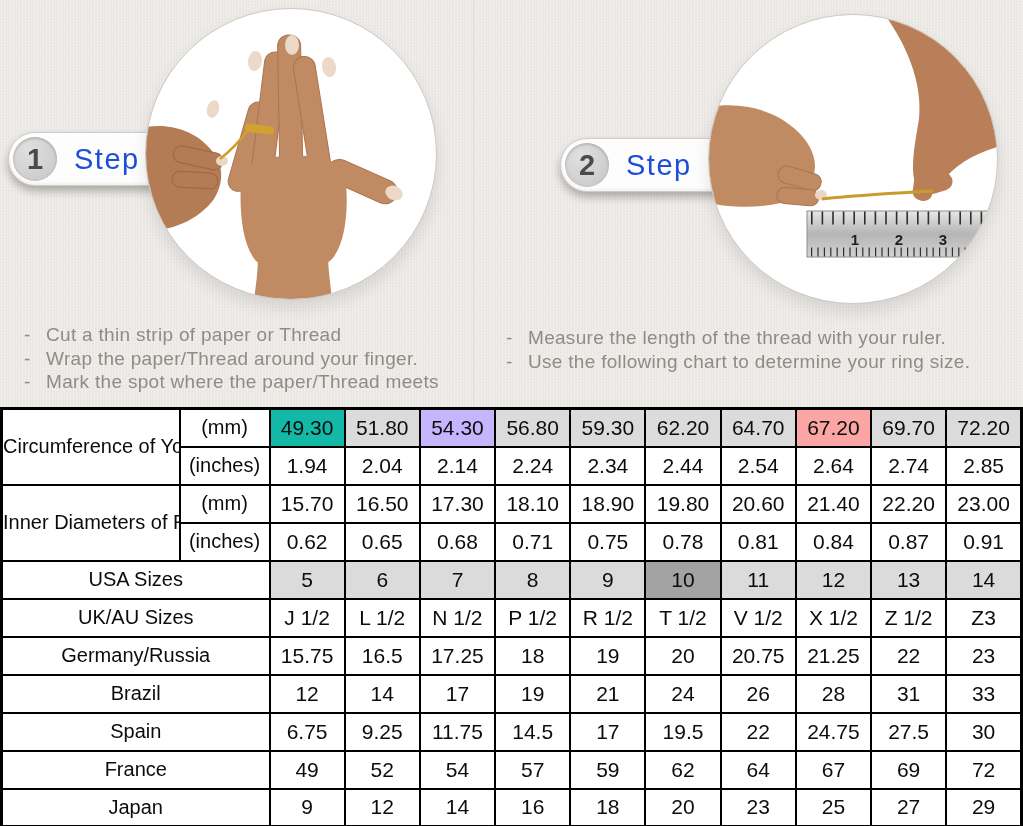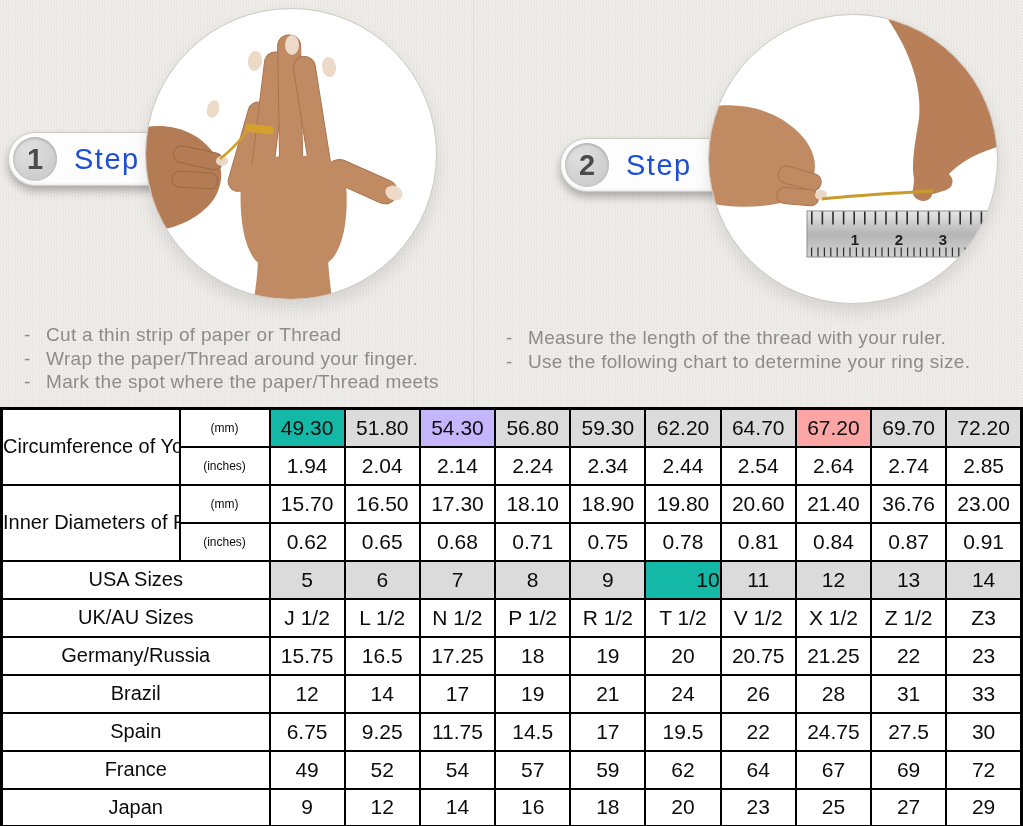--- a/index.html
+++ b/index.html
@@ -49,21 +49,21 @@
   .table-wrap{position:absolute;left:0;top:407px;width:1023px;height:419px;}
   table.size-table{
     width:1023px;height:419px;border-collapse:collapse;table-layout:fixed;
     background:#fff;border:3px solid #000;color:#0c0c0c;
   }
   table.size-table td{border:2px solid #000;text-align:center;padding:0;overflow:hidden;white-space:nowrap;vertical-align:middle;}
   table.size-table tr{height:38px;}
   col.c-label{width:178px;}
   col.c-unit{width:90px;}
   td.group-lbl{font-size:20px;white-space:pre-line;line-height:1.25;}
-  td.unit{text-align:left;padding-left:6px;font-size:12px;}
+  td.unit{text-align:left;padding-left:6px;font-size:20px;}
   td.row-lbl{text-align:left;padding-left:8px;font-size:20px;}
   td.val{font-size:21px;}
 </style>
 </head>
 <body>
 
 <div class="page">
   <div class="seam"></div>
 
   <div class="step-badge badge-1">
@@ -205,21 +205,21 @@
 of Rings</td>
             <td class="unit">(mm)</td>
             <td class="val">15.70</td>
             <td class="val">16.50</td>
             <td class="val">17.30</td>
             <td class="val">18.10</td>
             <td class="val">18.90</td>
             <td class="val">19.80</td>
             <td class="val">20.60</td>
             <td class="val">21.40</td>
-            <td class="val">36.76</td>
+            <td class="val">22.20</td>
             <td class="val">23.00</td>
           </tr>
           <tr>
             <td class="unit">(inches)</td>
             <td class="val">0.62</td>
             <td class="val">0.65</td>
             <td class="val">0.68</td>
             <td class="val">0.71</td>
             <td class="val">0.75</td>
             <td class="val">0.78</td>
@@ -228,21 +228,21 @@
             <td class="val">0.87</td>
             <td class="val">0.91</td>
           </tr>
           <tr>
             <td class="lbl row-lbl" colspan="2">USA Sizes</td>
             <td class="val" style="background: rgb(219, 219, 219);">5</td>
             <td class="val" style="background: rgb(219, 219, 219);">6</td>
             <td class="val" style="background: rgb(219, 219, 219);">7</td>
             <td class="val" style="background: rgb(219, 219, 219);">8</td>
             <td class="val" style="background: rgb(219, 219, 219);">9</td>
-            <td class="val" style="background: #14b8a6; text-align: right;">10</td>
+            <td class="val" style="background: #a3a3a3;">10</td>
             <td class="val" style="background: rgb(219, 219, 219);">11</td>
             <td class="val" style="background: rgb(219, 219, 219);">12</td>
             <td class="val" style="background: rgb(219, 219, 219);">13</td>
             <td class="val" style="background: rgb(219, 219, 219);">14</td>
           </tr>
           <tr>
             <td class="lbl row-lbl" colspan="2">UK/AU Sizes</td>
             <td class="val">J 1/2</td>
             <td class="val">L 1/2</td>
             <td class="val">N 1/2</td>

